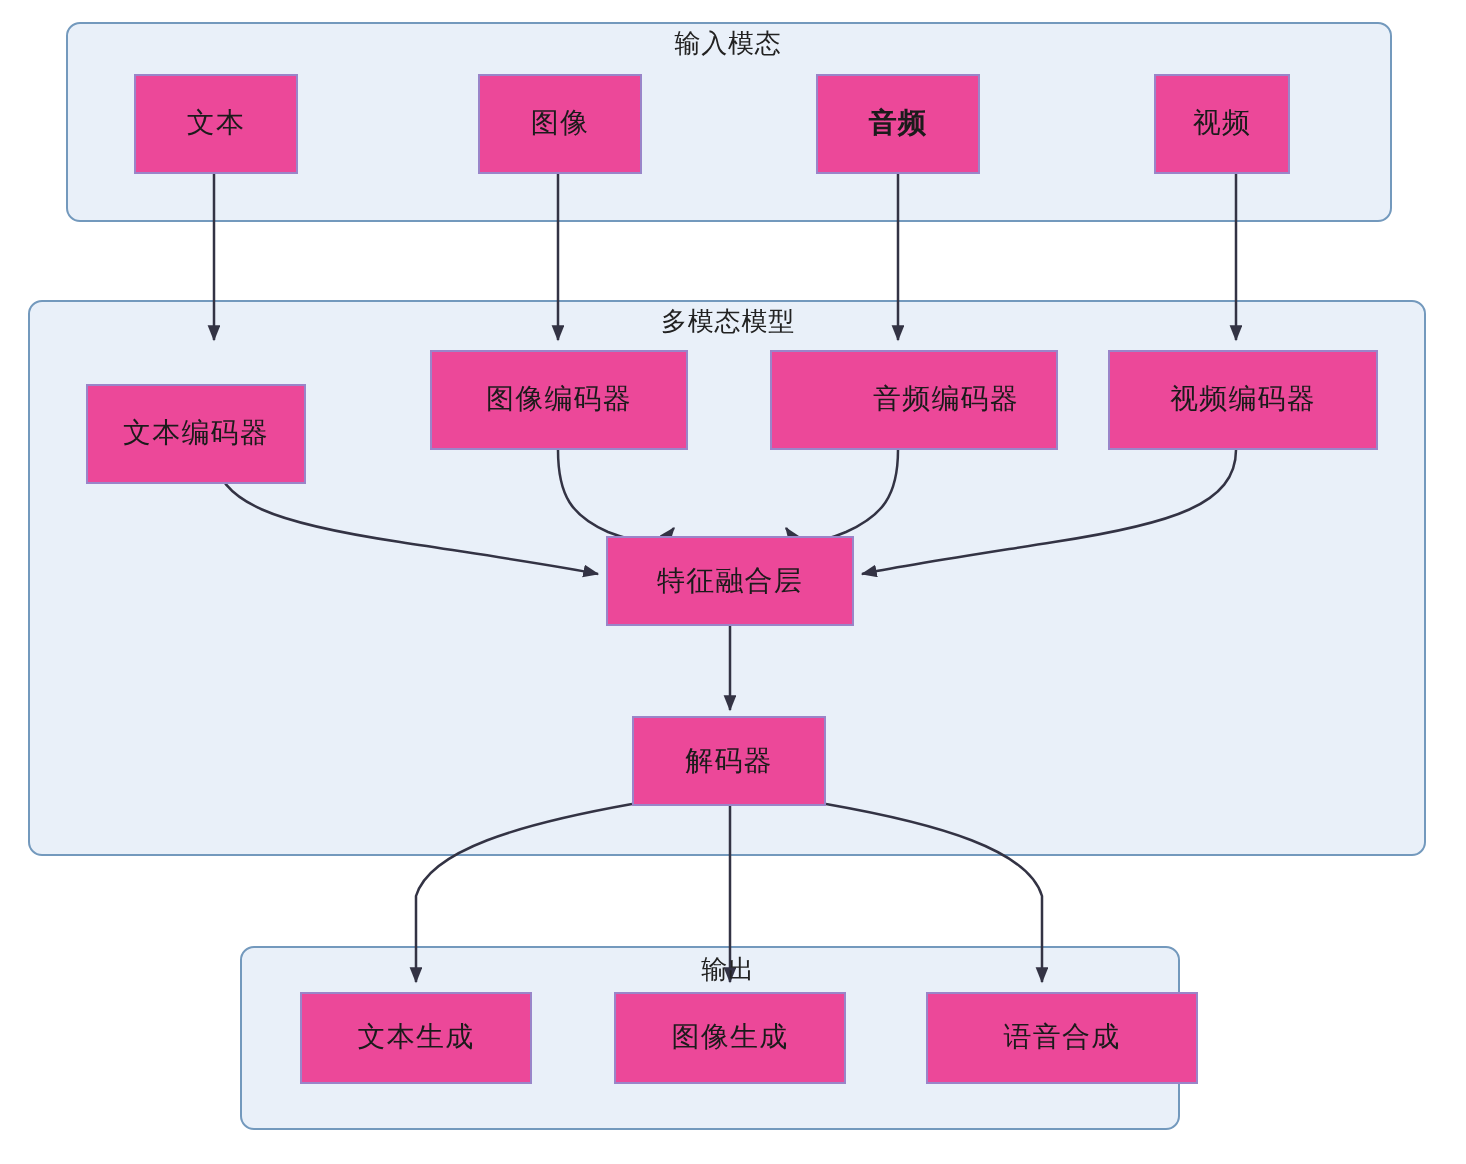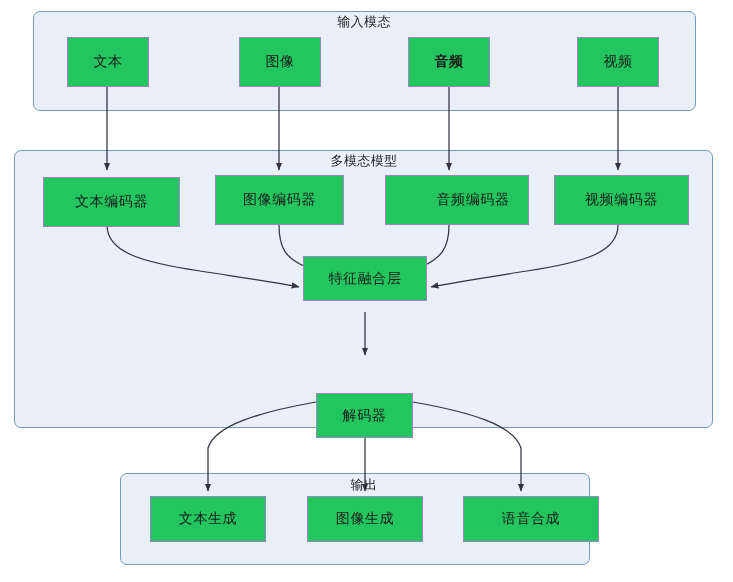--- a/index.html
+++ b/index.html
@@ -41,21 +41,21 @@
     position: absolute;
     font-size: 13px;
     color: #222222;
     text-align: center;
     white-space: nowrap;
     transform: translateX(-50%);
     letter-spacing: 0.4px;
   }
   .node {
     position: absolute;
-    background: #22c55e;
+    background: #ec4899;
     border: 1.3px solid #9a85c9;
     box-sizing: border-box;
     display: flex;
     align-items: center;
     justify-content: center;
     color: #1b1b1b;
     font-size: 14px;
     letter-spacing: 0.6px;
     white-space: nowrap;
   }
@@ -98,27 +98,27 @@
     <path class="edge-path" marker-end="url(#arrowhead)" d="M413,402 C470,412 514,425 521,448 L521,491"></path>
   </svg>
 
   <div class="group-title" style="left:364px; top:13px;">输入模态</div>
   <div class="group-title" style="left:364px; top:152px;">多模态模型</div>
   <div class="group-title" style="left:364px; top:476px;">输出</div>
 
   <div class="node" style="left:67px; top:37px; width:82px; height:50px;">文本</div>
   <div class="node" style="left:239px; top:37px; width:82px; height:50px;">图像</div>
   <div class="node" style="left:408px; top:37px; width:82px; height:50px;font-weight:bold;">音频</div>
-  <div class="node" style="left:577px; top:37px; width:82px; height:50px;">视频</div>
+  <div class="node" style="left:577px; top:37px; width:68px; height:50px;">视频</div>
 
-  <div class="node" style="left:43px; top:177px; width:137px; height:50px;">文本编码器</div>
+  <div class="node" style="left:43px; top:192px; width:110px; height:50px;">文本编码器</div>
   <div class="node" style="left:215px; top:175px; width:129px; height:50px;">图像编码器</div>
   <div class="node" style="left:385px; top:175px; width:144px; height:50px;padding-left:32px;">音频编码器</div>
   <div class="node" style="left:554px; top:175px; width:135px; height:50px;">视频编码器</div>
 
-  <div class="node" style="left:303px; top:256px; width:124px; height:45px;">特征融合层</div>
-  <div class="node" style="left:316px; top:358px; width:97px; height:45px;margin-top:35px;">解码器</div>
+  <div class="node" style="left:303px; top:268px; width:124px; height:45px;">特征融合层</div>
+  <div class="node" style="left:316px; top:358px; width:97px; height:45px;">解码器</div>
 
   <div class="node" style="left:150px; top:496px; width:116px; height:46px;">文本生成</div>
   <div class="node" style="left:307px; top:496px; width:116px; height:46px;">图像生成</div>
   <div class="node" style="left:463px; top:496px; width:136px; height:46px;">语音合成</div>
 
 </div>
 
 </body></html>

